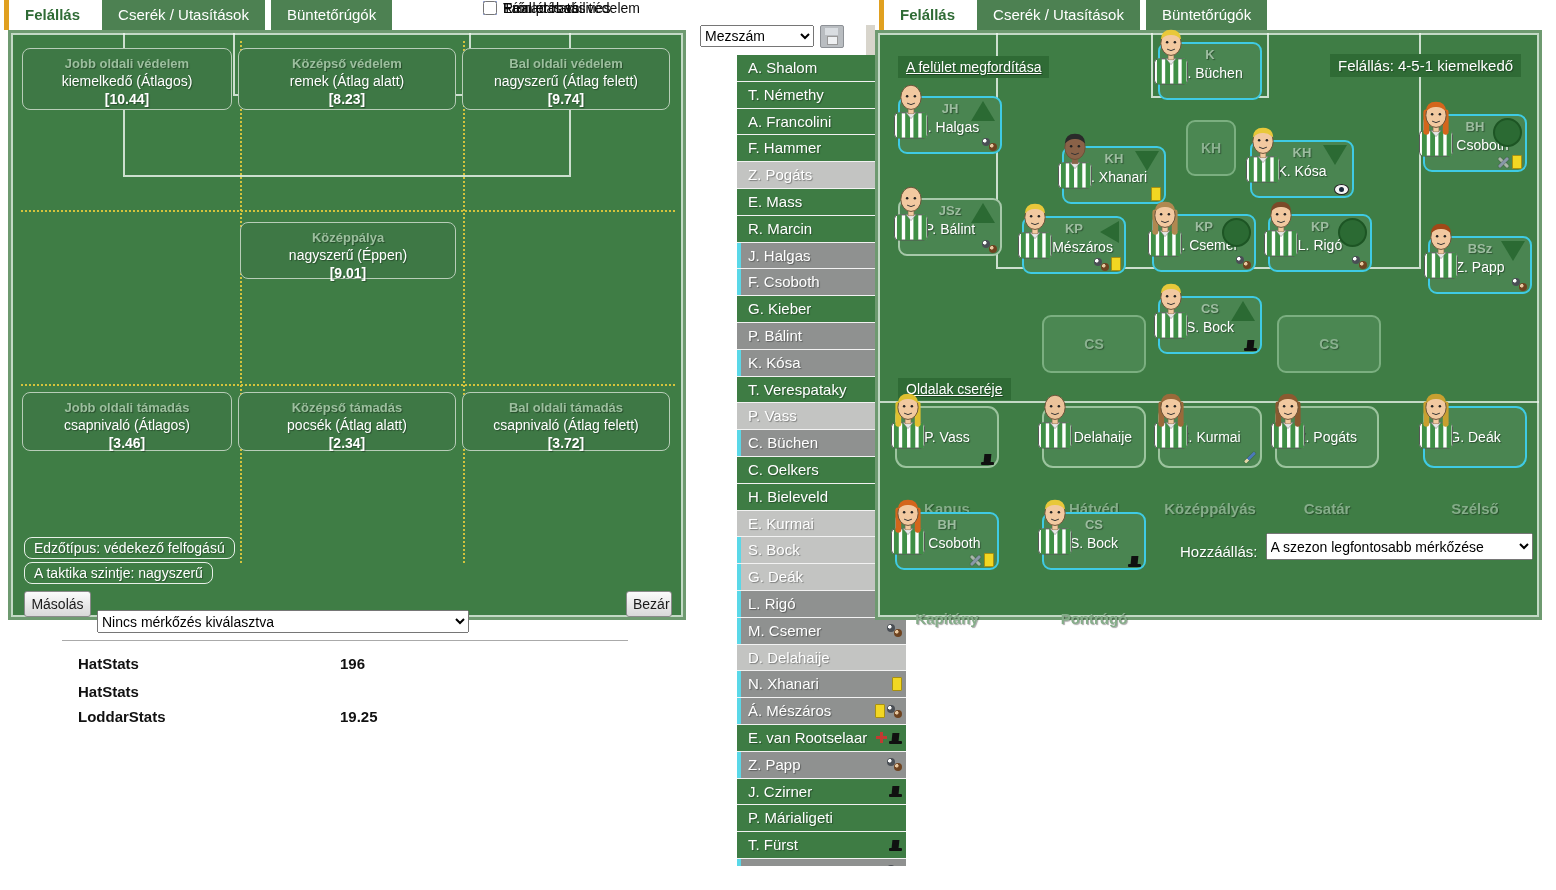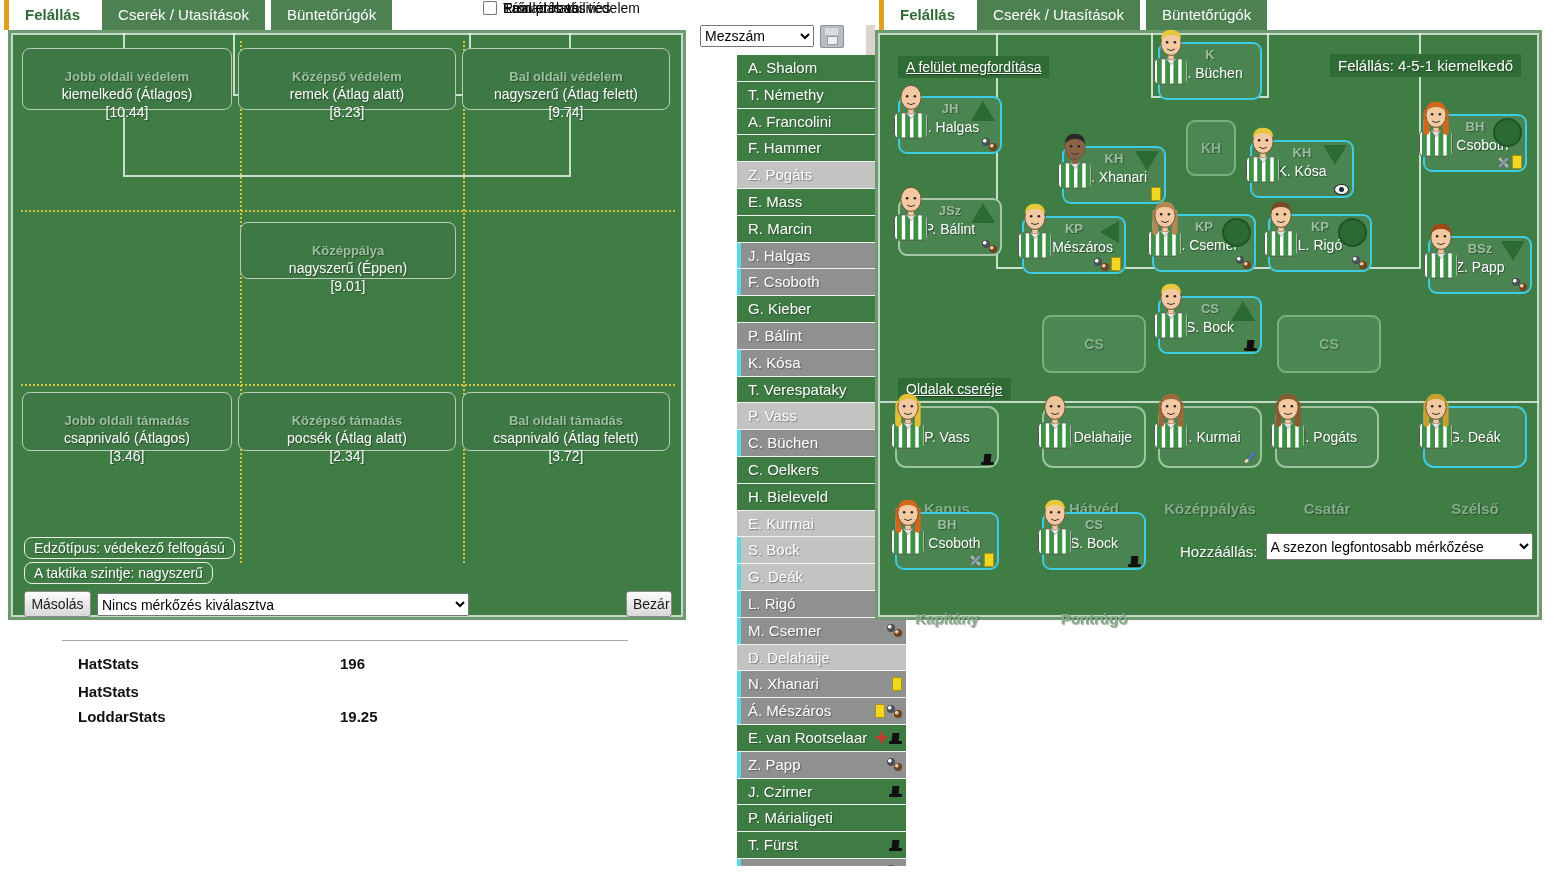--- a/index.html
+++ b/index.html
@@ -17,24 +17,24 @@
   .panel{position:absolute;background:#3F7D45;border:3px solid #6E9A70;box-sizing:border-box;}
   #leftPanel{left:8px;top:30px;width:678px;height:590px;}
   #rightPanel{left:875px;top:30px;width:667px;height:590px;}
   .fieldline{position:absolute;border:2px solid rgba(240,248,240,.8);border-top:none;box-sizing:border-box;}
   .fieldframe{position:absolute;inset:0;border:2px solid rgba(240,248,240,.75);pointer-events:none;}
   .dotv{position:absolute;width:0;border-left:2px dotted #D4C33C;}
   .doth{position:absolute;height:0;border-top:2px dotted #D4C33C;}
 
   
   .rbox{position:absolute;border:1px solid #B8CDB8;border-radius:8px;background:#3E7845;
-        text-align:center;padding-top:20px;box-sizing:border-box;}
+        text-align:center;padding-top:7px;box-sizing:border-box;}
   .rbox .rt{font-size:13px;font-weight:bold;color:#9CBF9E;text-shadow:1px 1px 1px rgba(0,0,0,.35);}
   .rbox .rx{font-size:14px;color:#fff;margin-top:2px;text-shadow:1px 1px 1px rgba(0,0,0,.35);}
-  .rbox .rv{font-size:14px;color:#fff;font-weight:normal;margin-top:2px;text-shadow:1px 1px 1px rgba(0,0,0,.35);}
+  .rbox .rv{font-size:14px;color:#fff;font-weight:bold;margin-top:2px;text-shadow:1px 1px 1px rgba(0,0,0,.35);}
   .pos-def-r{left:22px;top:48px;width:210px;height:62px;}
   .pos-def-c{left:238px;top:48px;width:218px;height:62px;}
   .pos-def-l{left:462px;top:48px;width:208px;height:62px;}
   .pos-mid{left:240px;top:222px;width:216px;height:57px;}
   .pos-att-r{left:22px;top:392px;width:210px;height:59px;}
   .pos-att-c{left:238px;top:392px;width:218px;height:59px;}
   .pos-att-l{left:462px;top:392px;width:208px;height:59px;}
 
   .cbrow{position:absolute;left:483px;display:flex;align-items:center;gap:6px;font-size:14px;color:#0a0a0a;}
   .cbrow input{width:14px;height:14px;accent-color:#3355cc;margin:0;}
@@ -223,21 +223,21 @@
       </label>
       <label class="cbrow">
         <input type="checkbox" style="">
         <span>Real probabilities</span>
       </label>
     </div>
 
   <div class="chip" style="left:24px;top:537px;">Edzőtípus: védekező felfogású</div>
   <div class="chip" style="left:24px;top:562px;">A taktika szintje: nagyszerű</div>
   <button class="btn" style="left:24px;top:591px;width:67px;height:26px;">Másolás</button>
-  <select style="position:absolute;left:97px;top:593px;width:372px;height:23px;">
+  <select style="position:absolute;left:97px;top:610px;width:372px;height:23px;">
     <option>Nincs mérkőzés kiválasztva</option>
   </select>
   <button class="btn" style="left:626px;top:591px;width:46px;height:26px;">Bezár</button>
 
   <div id="summary">
     <div class="rule"></div>
     <div>
 
     <div class="statrow">
           <div class="sl">HatStats</div>

